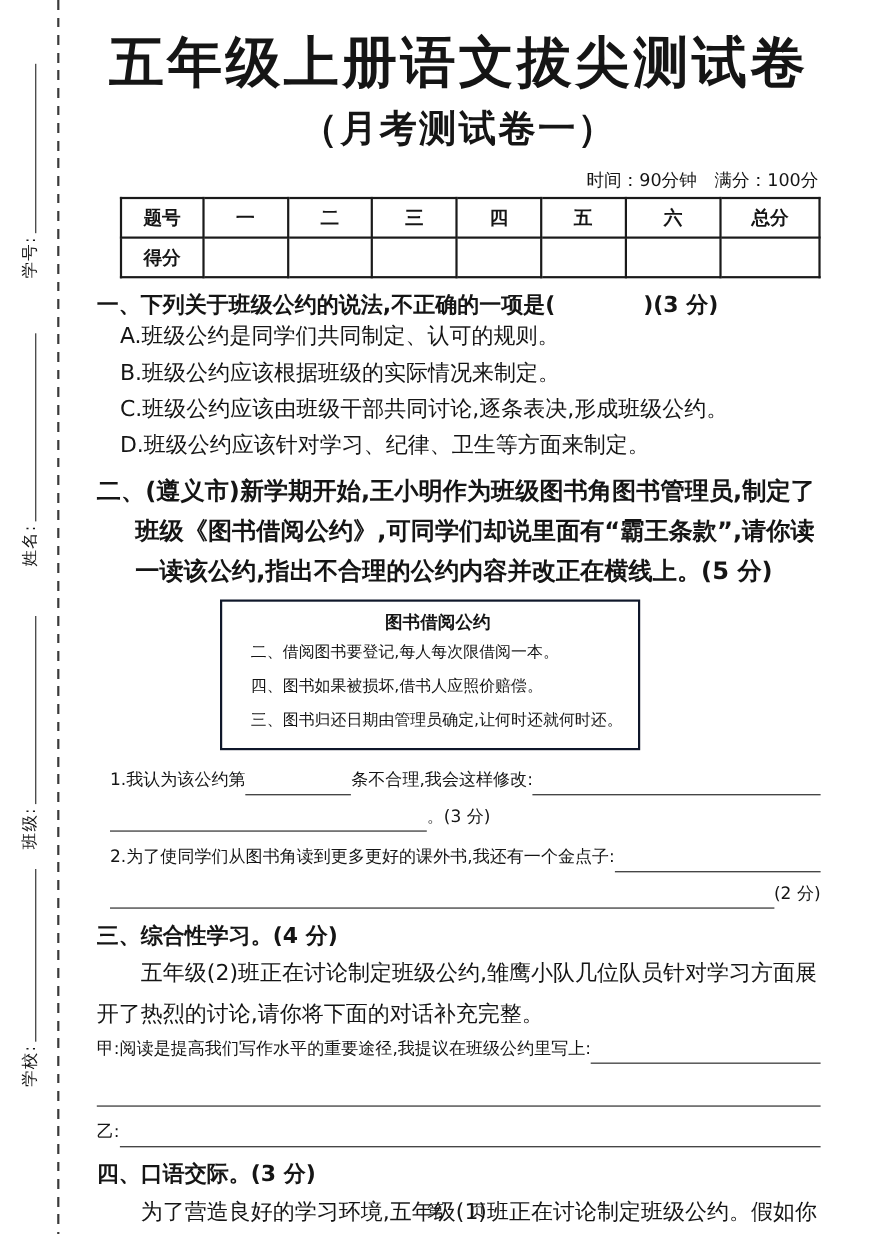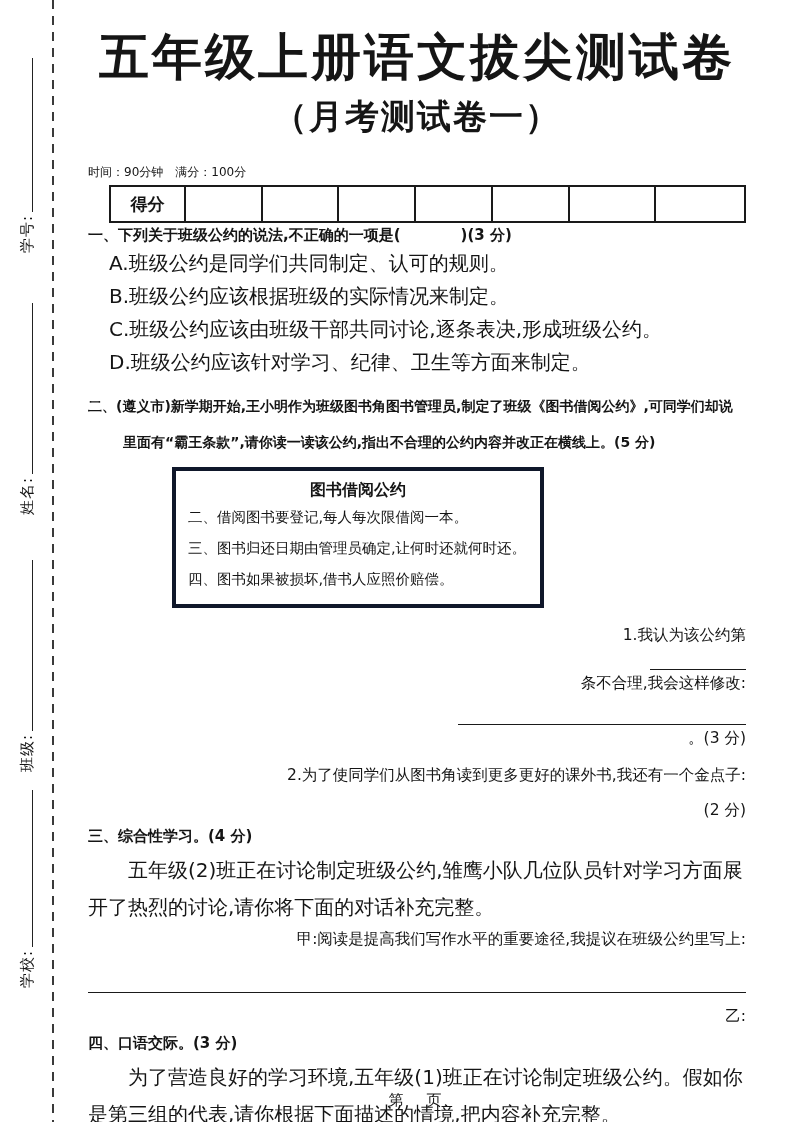--- a/index.html
+++ b/index.html
@@ -15,35 +15,35 @@
   .m-item{
     position:absolute;left:15px;height:22px;display:flex;align-items:flex-end;
     transform:rotate(-90deg);transform-origin:0 0;
   }
   .m-label{white-space:nowrap;font-size:15px;letter-spacing:1px;}
   .m-line{flex:1;border-bottom:1.5px solid #222;margin:0 0 4px 3px;}
   
   .content{position:absolute;left:88px;top:26px;width:658px;}
   .title{font-size:50px;font-weight:bold;text-align:center;letter-spacing:3px;line-height:62px;white-space:nowrap;}
   .subtitle{font-size:34px;font-weight:bold;text-align:center;letter-spacing:2px;margin-top:6px;}
-  .meta{text-align:left;font-size:12px;margin-top:24px;padding-right:2px;}
+  .meta{text-align:right;font-size:16px;margin-top:14px;padding-right:2px;}
   table.score{border-collapse:collapse;margin:4px 0 0 21px;table-layout:fixed;}
   table.score td{border:2px solid #1a1a1a;height:34px;text-align:center;font-size:17px;font-weight:bold;padding:0;}
-  .qt{font-size:15px;font-weight:bold;line-height:24px;}
+  .qt{font-size:20px;font-weight:bold;margin-top:12px;line-height:24px;}
   .opt{margin-left:21px;font-size:20px;line-height:33px;}
-  .hang{font-size:14px;font-weight:bold;line-height:36px;margin-top:9px;padding-left:35px;text-indent:-35px;}
-  .pact{width:340px;border:4px solid #0f172a;margin:7px 0 0 84px;padding:7px 12px 9px 12px;}
+  .hang{font-size:22px;font-weight:bold;line-height:36px;margin-top:9px;padding-left:35px;text-indent:-35px;}
+  .pact{width:340px;border:2px solid #0f172a;margin:7px 0 0 112px;padding:7px 12px 9px 26px;}
   .pact-title{text-align:center;font-weight:bold;font-size:16px;line-height:24px;}
   .pact-rule{font-size:14.5px;line-height:31px;}
-  .row{display:flex;align-items:flex-end;font-size:15.5px;line-height:27px;flex-direction:column;}
+  .row{display:flex;align-items:flex-end;font-size:15.5px;line-height:27px;}
   .row .txt{white-space:nowrap;}
   .bl{display:inline-block;border-bottom:1.5px solid #1a1a1a;height:20px;}
   .grow{flex:1;}
   .sub{margin-left:12px;}
-  .mt6{margin-top:6px;justify-content:flex-end;} .mt10{margin-top:10px;} .mt14{margin-top:14px;}
+  .mt6{margin-top:6px;} .mt10{margin-top:10px;} .mt14{margin-top:14px;}
   .para{font-size:20px;line-height:37px;text-indent:2em;margin-top:4px;}
   .solo{border-bottom:1.5px solid #1a1a1a;height:30px;margin-top:8px;}
   .footer{position:absolute;left:0;right:0;bottom:12px;text-align:center;font-size:15px;letter-spacing:4px;padding-left:41px;}
 </style>
 </head>
 <body>
 
 <div class="page">
 
   <div class="binding"></div>
@@ -76,20 +76,30 @@
         <col style="width:75px">
           <col style="width:77px">
           <col style="width:77px">
           <col style="width:77px">
         <col style="width:77px">
           <col style="width:77px">
           <col style="width:87px">
           <col style="width:90px">
       </colgroup>
       <tbody>
+          <tr>
+        <td>题号</td>
+        <td>一</td>
+        <td>二</td>
+        <td>三</td>
+        <td>四</td>
+        <td>五</td>
+        <td>六</td>
+        <td>总分</td>
+      </tr>
       <tr>
         <td>得分</td>
         <td></td>
         <td></td>
         <td></td>
         <td></td>
         <td></td>
         <td></td>
         <td></td>
       </tr>
@@ -100,22 +110,22 @@
     <div class="opt">A.班级公约是同学们共同制定、认可的规则。</div>
     <div class="opt">B.班级公约应该根据班级的实际情况来制定。</div>
     <div class="opt">C.班级公约应该由班级干部共同讨论,逐条表决,形成班级公约。</div>
     <div class="opt">D.班级公约应该针对学习、纪律、卫生等方面来制定。</div>
 
     <div class="hang">二、(遵义市)新学期开始,王小明作为班级图书角图书管理员,制定了班级《图书借阅公约》,可同学们却说里面有“霸王条款”,请你读一读该公约,指出不合理的公约内容并改正在横线上。(5 分)</div>
 
     <div class="pact">
       <div class="pact-title">图书借阅公约</div>
       <div class="pact-rule">二、借阅图书要登记,每人每次限借阅一本。</div>
+      <div class="pact-rule">四、图书如果被损坏,借书人应照价赔偿。</div>
       <div class="pact-rule">三、图书归还日期由管理员确定,让何时还就何时还。</div>
-      <div class="pact-rule">四、图书如果被损坏,借书人应照价赔偿。</div>
     </div>
 
     <div class="row sub mt14">
       <span class="txt">1.我认为该公约第</span>
       <span class="bl" style="width:96px"></span>
       <span class="txt">条不合理,我会这样修改:</span>
       <span class="bl grow"></span>
     </div>
     <div class="row sub mt6">
       <span class="bl" style="width:288px"></span>

